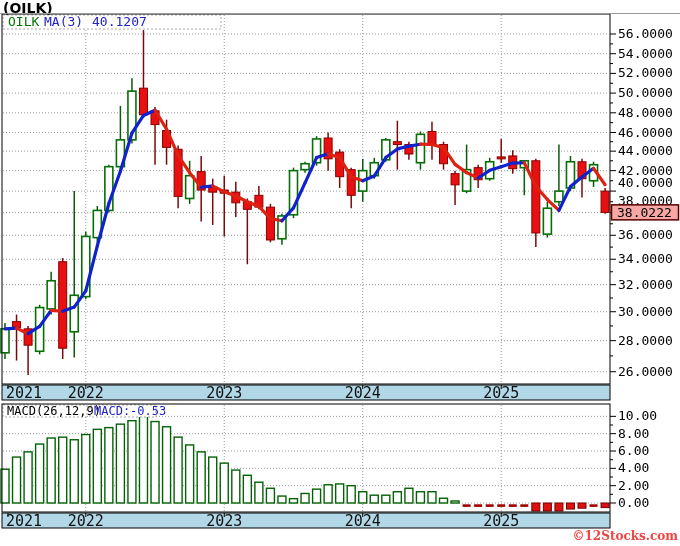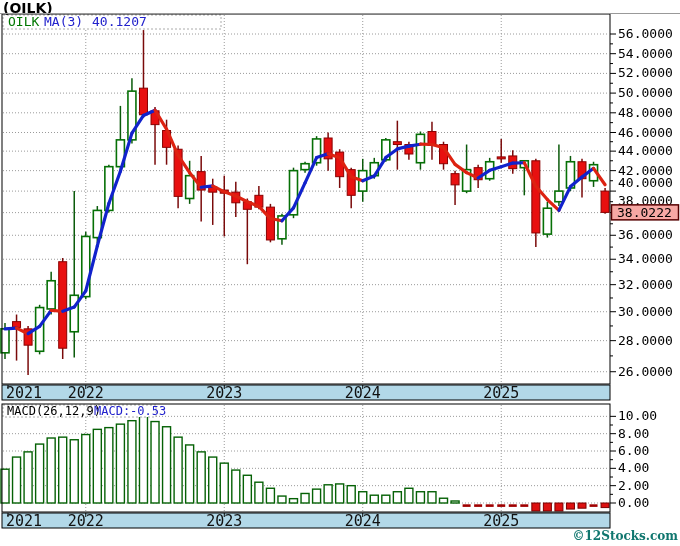--- a/index.html
+++ b/index.html
@@ -1,21 +1,21 @@
 <!DOCTYPE html>
 <html><head>
 <meta charset="utf-8">
 <style>
   html,body{margin:0;padding:0;background:#e8e8e8;}
   .stage{position:relative;width:680px;height:546px;background:#ffffff;overflow:hidden;
          font-family:"DejaVu Sans",sans-serif;}
   .win-title{position:absolute;left:3px;top:0px;font-size:14px;font-weight:bold;color:#000000;
              font-family:"DejaVu Sans",sans-serif;}
   .hdr-rule{position:absolute;left:0;top:13px;width:680px;height:1px;background:#999;}
-  .copyright{position:absolute;right:2px;top:529px;font-size:12px;font-weight:bold;color:#0f766e;
+  .copyright{position:absolute;right:2px;top:529px;font-size:12px;font-weight:bold;color:#ef4444;
              font-family:"DejaVu Serif",serif;}
   svg text{user-select:none;}
 </style>
 </head>
 <body>
 
 <div class="stage">
   <div class="win-title">(OILK)</div>
   <div class="hdr-rule"></div>
   <svg id="chart" width="680" height="546">

